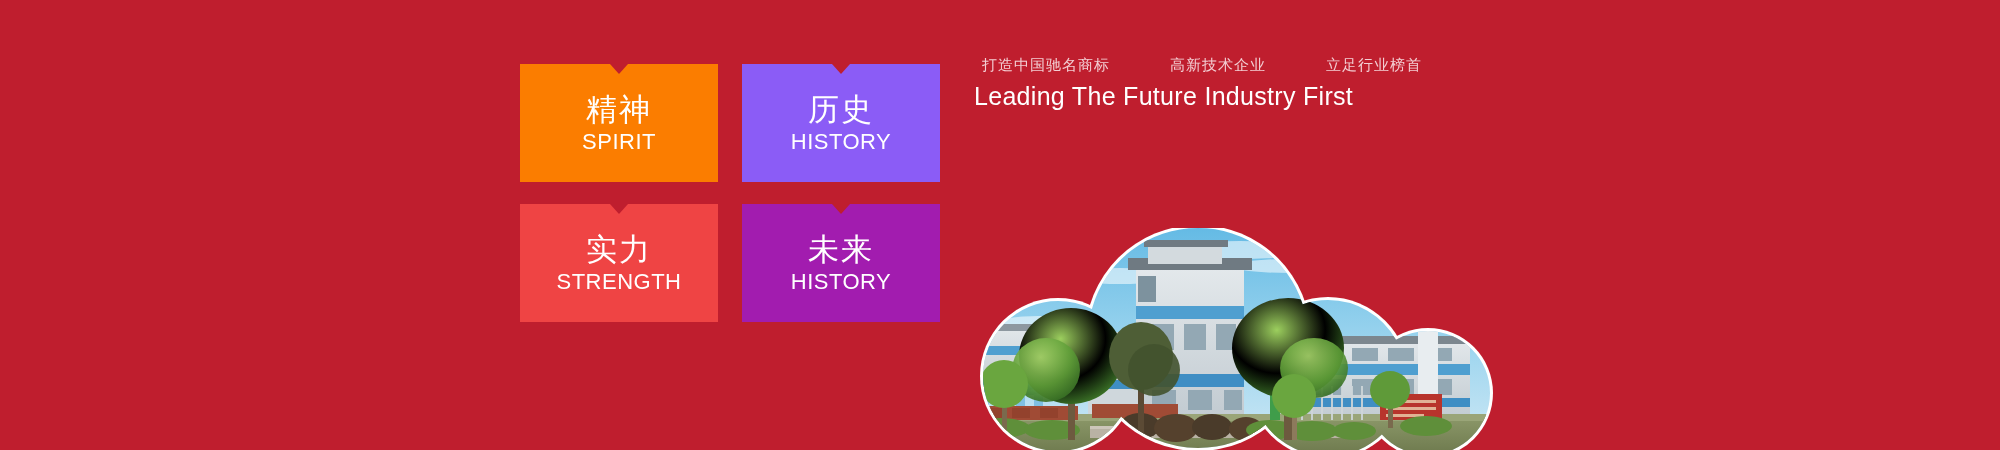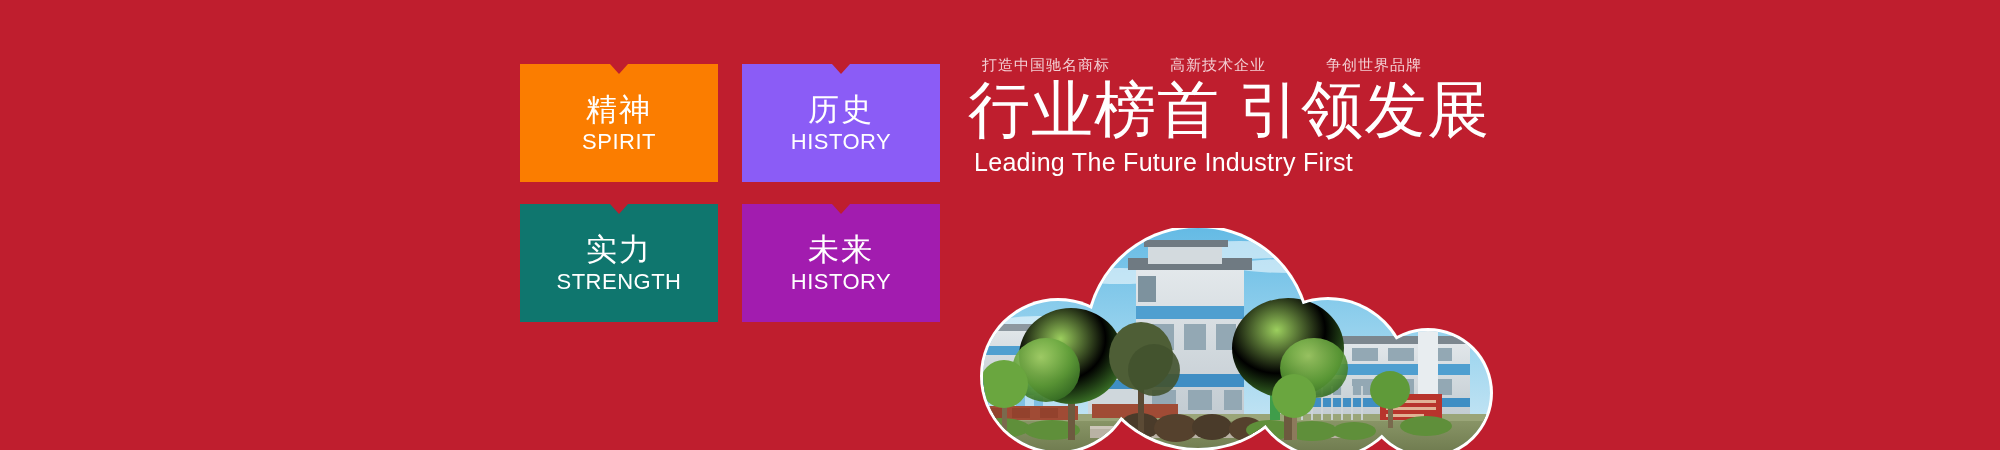--- a/index.html
+++ b/index.html
@@ -126,43 +126,42 @@
       <span class="tile-cn">精神</span>
       <span class="tile-en">SPIRIT</span>
     </div>
 
     <div class="tile pos-tr" style="background: #8b5cf6;">
       <span class="tile-notch"></span>
       <span class="tile-cn">历史</span>
       <span class="tile-en">HISTORY</span>
     </div>
 
-    <div class="tile pos-bl" style="background: #0f766e;">
+    <div class="tile pos-bl" style="background: #ef4444;">
       <span class="tile-notch"></span>
       <span class="tile-cn">实力</span>
       <span class="tile-en">STRENGTH</span>
     </div>
 
     <div class="tile pos-br" style="background: #a21caf;">
       <span class="tile-notch"></span>
       <span class="tile-cn">未来</span>
       <span class="tile-en">HISTORY</span>
     </div>
 
   </div>
 
   <div id="text-block">
 
     <div id="cert-row">
       <span class="cert-item gap1">打造中国驰名商标</span>
       <span class="cert-item gap2">高新技术企业</span>
-      <span class="cert-item">争创世界品牌</span>
-    </div>
-
-    <div id="headline">行业榜首 引领发展</div>
+      <span class="cert-item">立足行业榜首</span>
+    </div>
+
 
     <div id="subtitle">Leading The Future Industry First</div>
 
 
   </div>
 
   <div id="cloud-collage">
     <svg viewBox="0 0 560 222" xmlns="http://www.w3.org/2000/svg">
       <defs>
 

